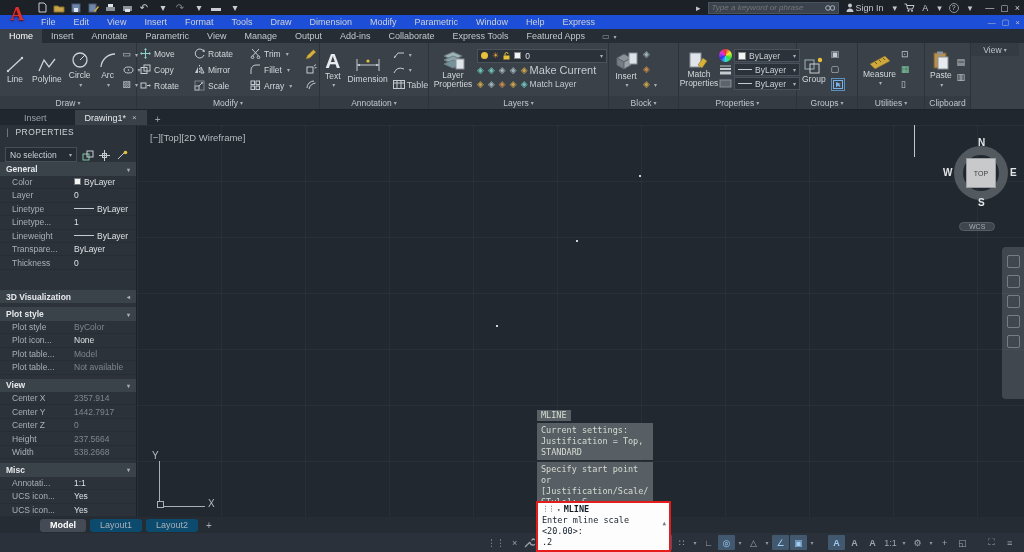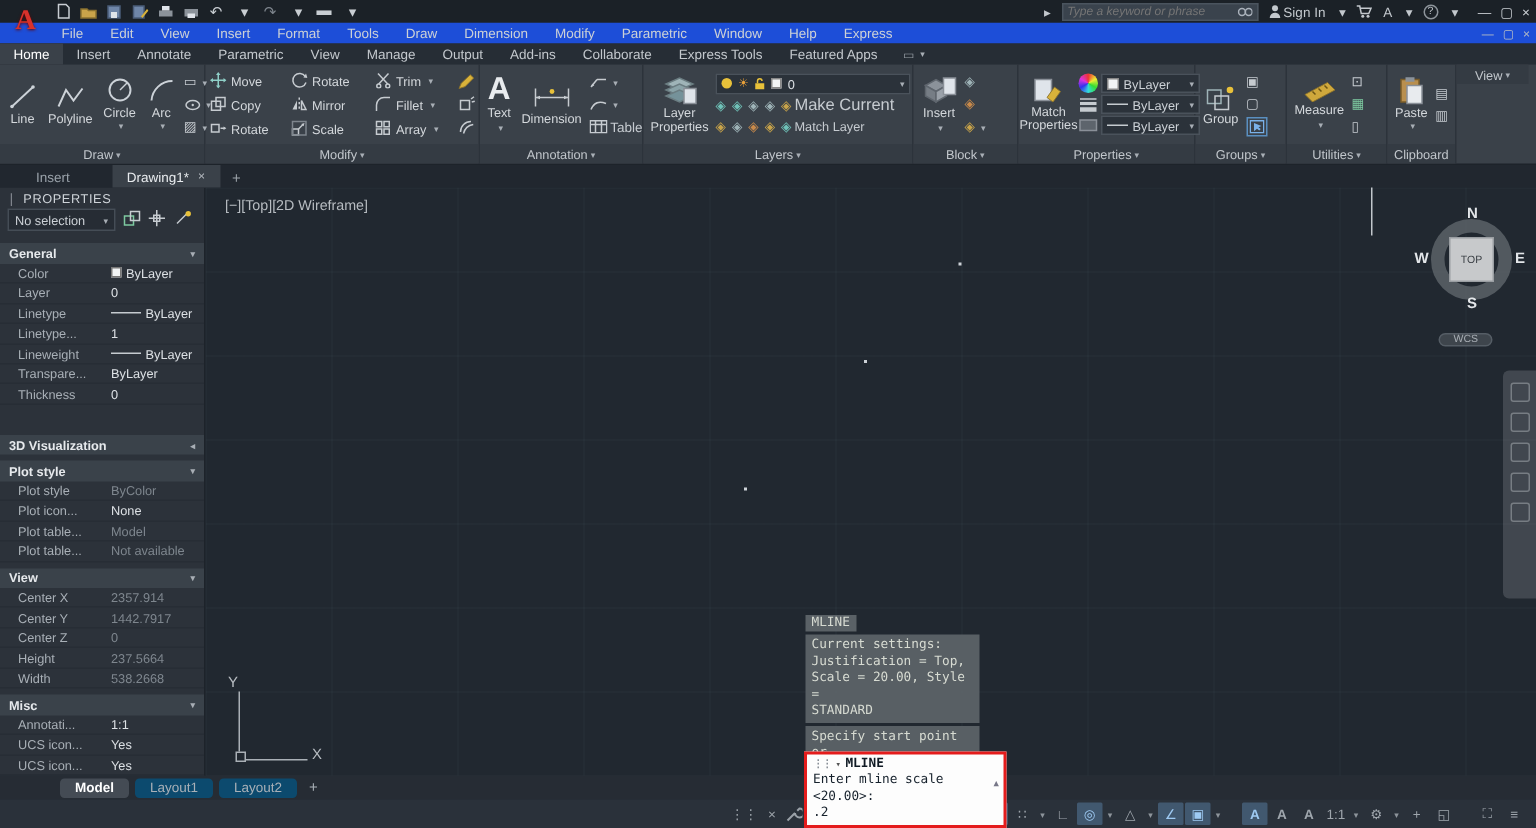--- a/index.html
+++ b/index.html
@@ -97,21 +97,21 @@
           font-family:"DejaVu Sans Mono",monospace;font-size:8.5px;color:#16212c;line-height:11px}
   .cmdbox .hdr{display:flex;align-items:center;gap:3px;font-weight:bold;color:#101a24}
   .cmdbox .hdr .grip{color:#8a9098;font-size:7px;letter-spacing:-1px}
   .cmdbox .hdr .dd{font-size:6px;color:#555}
   .cmdbox .uparr{position:absolute;right:3px;top:14px;font-size:6px;color:#778}
 
   
   .palette{position:absolute;left:0;top:125px;width:137px;height:392px;background:#2c323a;z-index:15;border-right:1px solid #1d232a;display:flex;flex-direction:column}
   .pal-h{height:15px;display:flex;align-items:center;gap:4px;padding:0 4px;color:#cfd4d9;font-size:8.5px;letter-spacing:0.4px}
   .pal-h .grip{color:#8a9098}
-  .pal-tools{height:24px;display:flex;align-items:flex-start;gap:4px;padding:0 5px}
+  .pal-tools{height:24px;display:flex;align-items:flex-end;gap:4px;padding:0 5px}
   .pselect{flex:0 0 72px;display:flex;align-items:center;background:#262c34;border:1px solid #454d56;height:15px;padding:0 4px;color:#ccd1d6;font-size:8.5px}
   .pselect .dd{margin-left:auto;font-size:6px;color:#a8aeb5}
   .ptool{width:13px;height:13px;display:flex;align-items:center;justify-content:center}
   .psec-h{height:14px;background:#3a424a;display:flex;align-items:center;padding:0 6px;color:#e6e9ec;font-weight:bold;font-size:8.5px}
   .psec-h .car{margin-left:auto}
   .prow{height:14px;display:flex;align-items:center;border-bottom:1px solid #272d35;padding-left:12px}
   .plab{flex:0 0 62px;color:#a9b0b7;white-space:nowrap;overflow:hidden;font-size:8.5px}
   .pval{flex:1;display:flex;align-items:center;gap:3px;color:#dde1e5;font-size:8.5px;white-space:nowrap;overflow:hidden}
   .pval.muted{color:#7e868e}
   .swc{width:7px;height:7px;background:#f2f4f5;border:1px solid #777}
@@ -801,21 +801,20 @@
 <span class="ucs-lab" style="left:208px;top:498px">X</span>
 
 <div class="ch-v"></div>
 <div class="ch-h"></div>
 
 <div class="cmdhist">
   <span class="chip">MLINE</span>
   <div class="cbox">
     <div>Current settings:</div>
     <div>Justification = Top,</div>
-    <div>Scale = 20.00, Style =</div>
     <div>STANDARD</div>
   </div>
   <div class="cbox">
     <div>Specify start point or</div>
     <div>[Justification/Scale/</div>
     <div>STyle]:  S</div>
   </div>
 </div>
 
 <div class="cmdbox">

